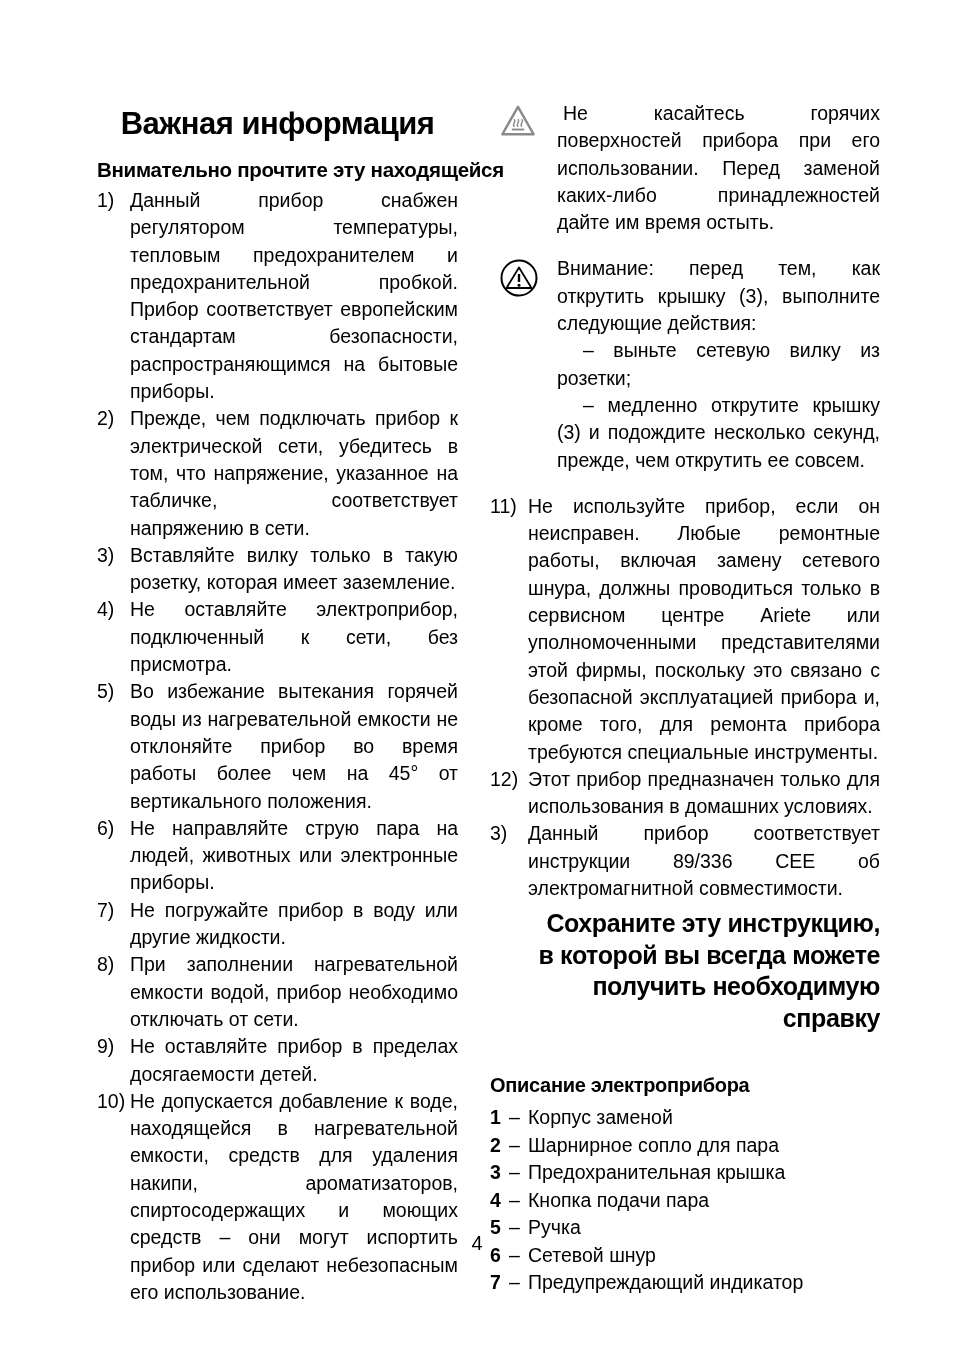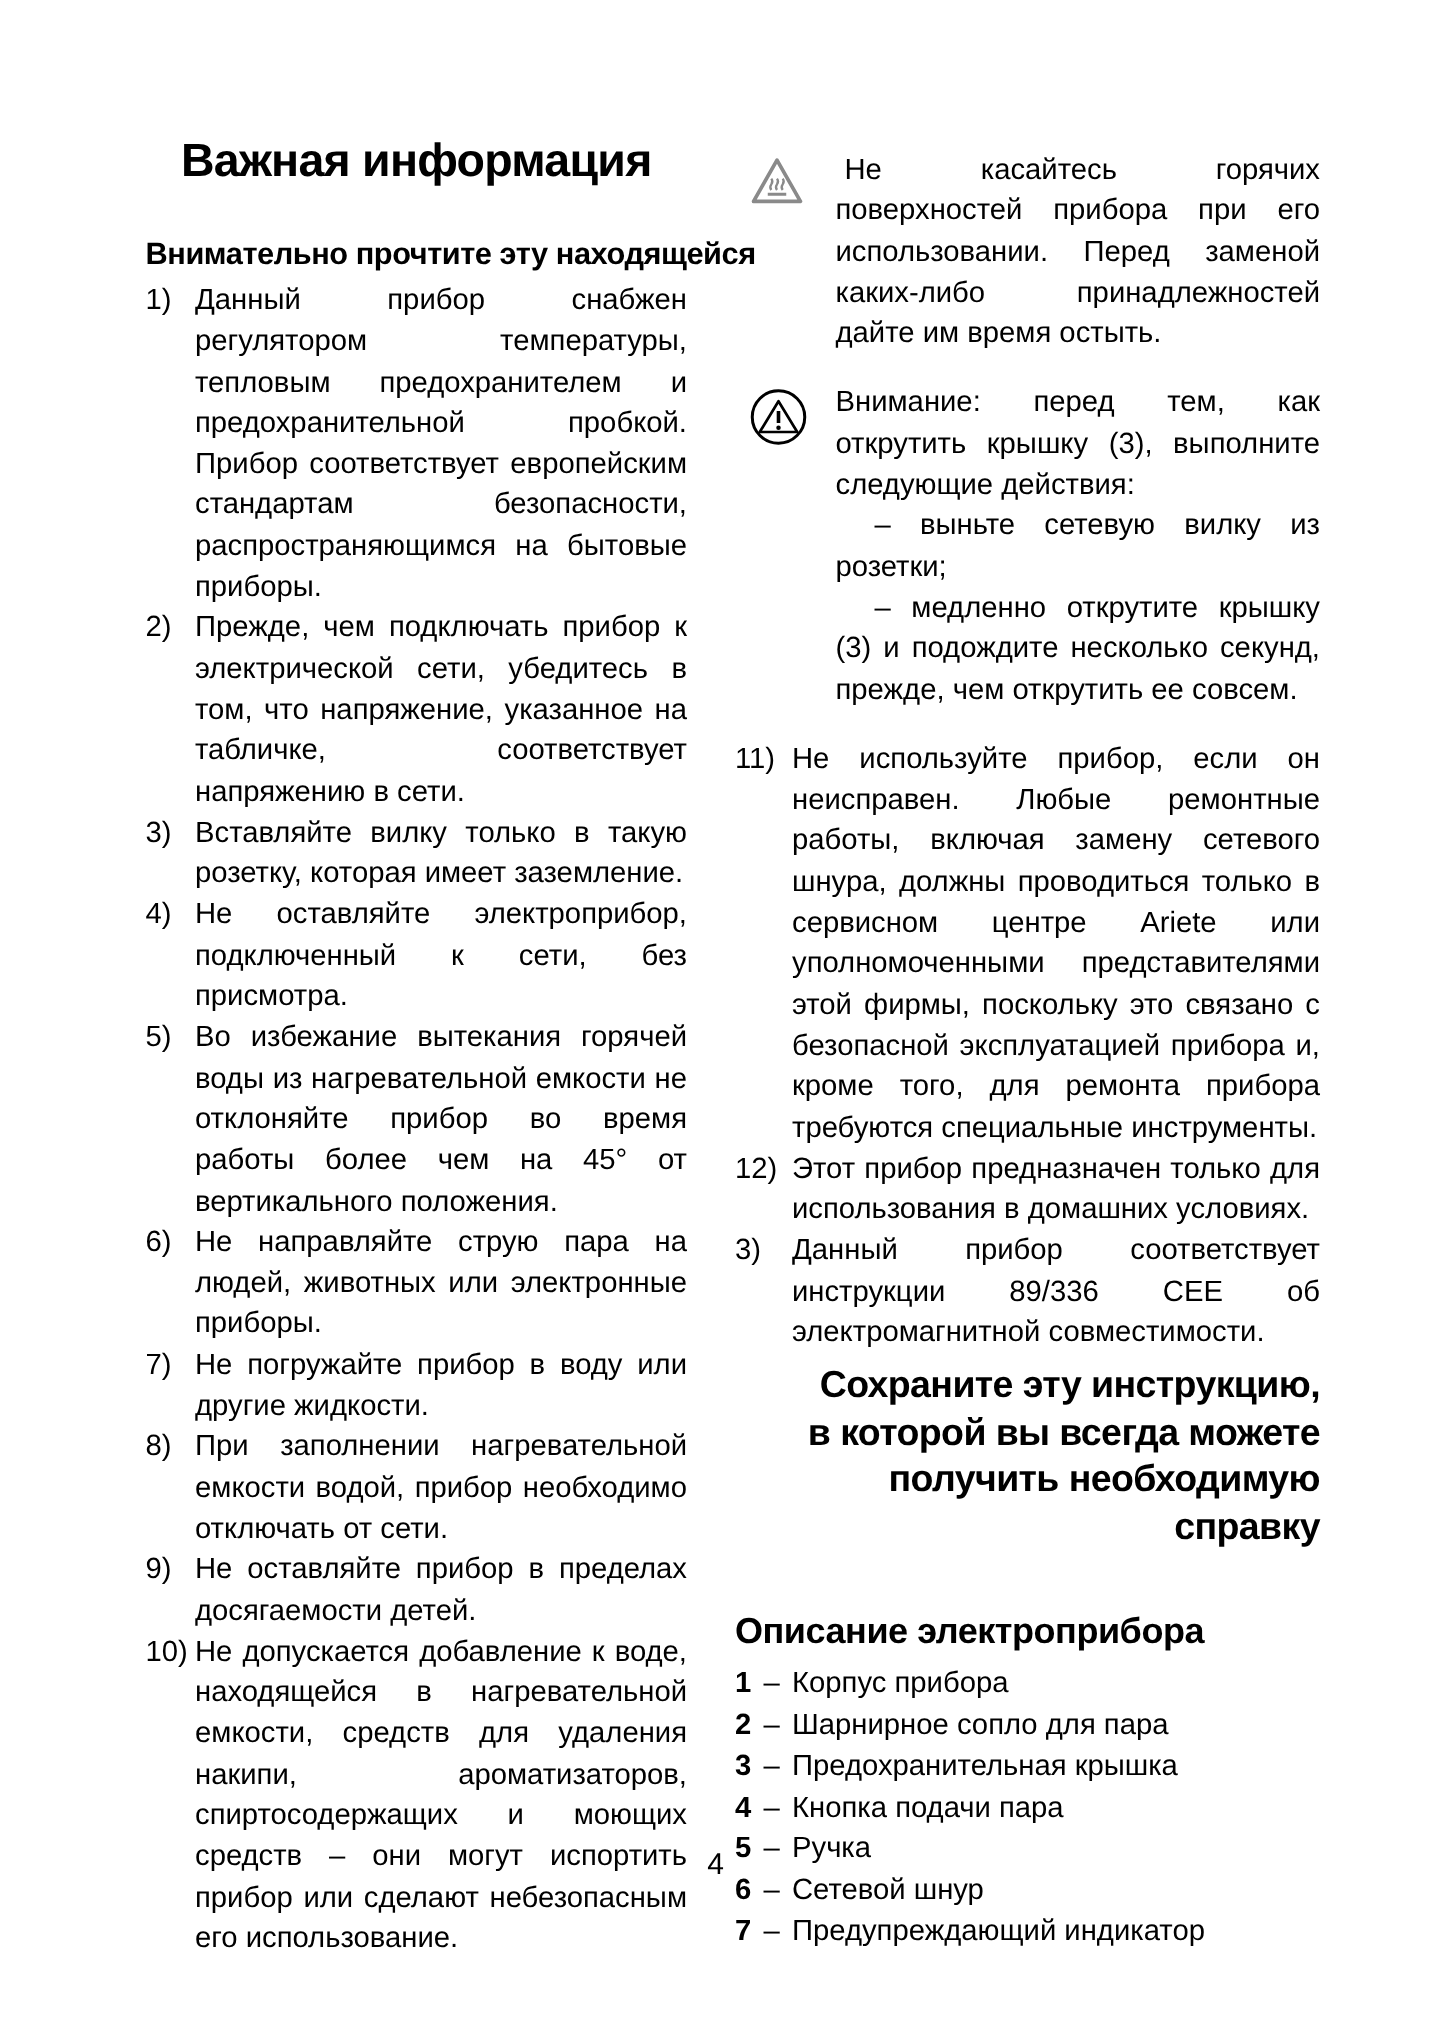--- a/index.html
+++ b/index.html
@@ -3,21 +3,21 @@
 <meta charset="utf-8">
 <style>
   * { margin:0; padding:0; box-sizing:border-box; }
   html,body { background:#ffffff; }
   body {
     width:954px; height:1352px; position:relative;
     font-family:"Liberation Sans", sans-serif;
     color:#000; overflow:hidden;
   }
   .page-title {
-    position:absolute; left:97px; top:89px; width:361px;
+    position:absolute; left:97px; top:106px; width:361px;
     text-align:center; font-size:31px; font-weight:bold;
     letter-spacing:-0.5px;
   }
   .col-left  { position:absolute; left:97px;  top:158px; width:361px; }
   .col-right { position:absolute; left:490px; top:100px; width:390px; }
 
   .sec-heading {
     font-size:20.5px; font-weight:bold; white-space:nowrap;
     margin-bottom:5px; letter-spacing:-0.3px;
   }
@@ -32,21 +32,21 @@
   .warn .wpara.indent-first { text-indent:6px; }
   .warn .sub { text-indent:26px; text-align:justify; }
 
   .save-notice {
     margin-top:6px; font-size:25px; font-weight:bold;
     text-align:right; line-height:31.5px; white-space:pre-line;
     letter-spacing:-0.4px;
   }
   .desc-heading {
     margin-top:40px; margin-bottom:7px;
-    font-size:24px; font-weight:bold; letter-spacing:-0.3px;
+    font-size:20px; font-weight:bold; letter-spacing:-0.3px;
   }
   .part { display:flex; font-size:19.5px; line-height:27.5px; }
   .part .pnum  { flex:0 0 19px; font-weight:bold; }
   .part .pdash { flex:0 0 19px; }
   .part .plabel { flex:1; }
 
   .page-number {
     position:absolute; left:0; top:1232px; width:954px;
     text-align:center; font-size:20px;
   }
@@ -150,21 +150,21 @@
 
   <div class="save-notice">Сохраните эту инструкцию,
 в которой вы всегда можете
 получить необходимую справку</div>
 
   <div class="desc-heading">Описание электроприбора</div>
 
   <div class="part">
     <span class="pnum">1</span>
     <span class="pdash">–</span>
-    <span class="plabel">Корпус прибора</span>
+    <span class="plabel">Корпус заменой</span>
   </div>
   <div class="part">
     <span class="pnum">2</span>
     <span class="pdash">–</span>
     <span class="plabel">Шарнирное сопло для пара</span>
   </div>
   <div class="part">
     <span class="pnum">3</span>
     <span class="pdash">–</span>
     <span class="plabel">Предохранительная крышка</span>

